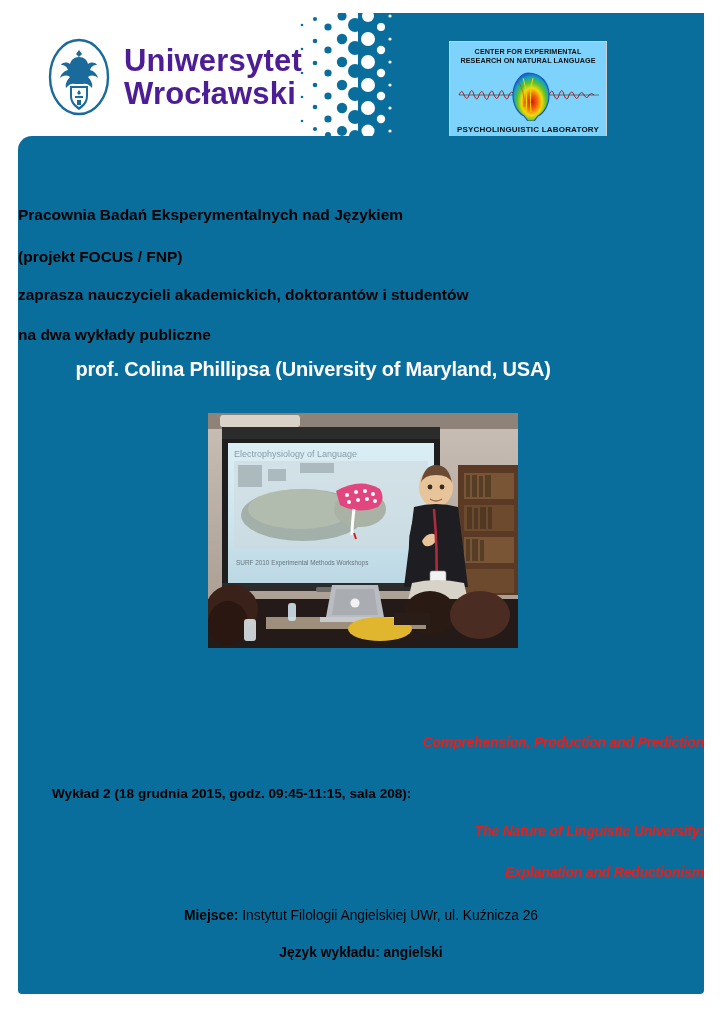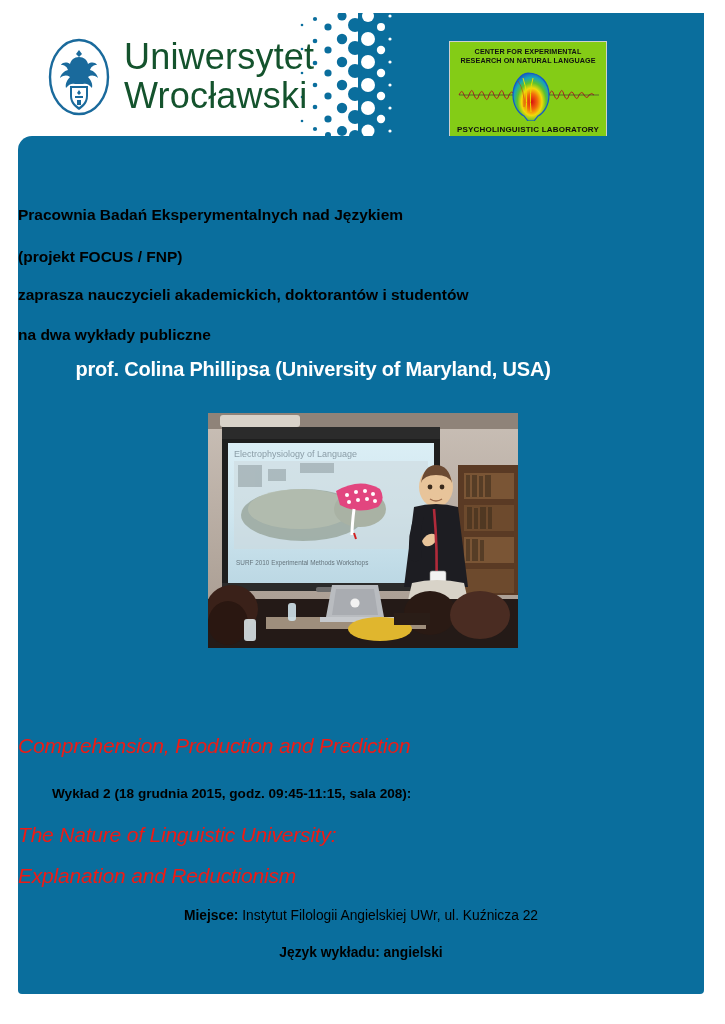--- a/index.html
+++ b/index.html
@@ -49,34 +49,34 @@
     width: 235px; height: 82px;
     display: flex;
     align-items: center;
     gap: 14px;
   }
   .uwr-crest {
     width: 62px; height: 78px;
     flex: 0 0 auto;
   }
   .uwr-words {
-    color: #14532d;
-    font-size: 36px;
+    color: #4c1d95;
+    font-size: 31px;
     line-height: 1.07;
-    font-weight: 400;
+    font-weight: 700;
     letter-spacing: 0.2px;
     white-space: nowrap;
   }
 
   
   .psy-logo {
     position: absolute;
     left: 449px; top: 41px;
     width: 158px; height: 98px;
-    background: #84cc16;
+    background: #7dd3fc;
     border: 1px solid #cfcfcf;
     box-sizing: border-box;
     display: flex;
     flex-direction: column;
     align-items: center;
     justify-content: space-between;
     padding: 5px 3px 4px 3px;
   }
   .psy-top {
     font-size: 7.2px;
@@ -144,25 +144,25 @@
     color: #000000;
     font-weight: bold;
     font-size: 13.6px;
   }
   .lect-1-meta { top: 559px; }
   .lect-2-meta { top: 650px; margin-left: 12px; }
 
   .lect-title {
     position: absolute;
     left: 0; width: 686px;
-    text-align: left;
+    text-align: right;
     color: #EE1B15;
-    font-weight: normal;
+    font-weight: bold;
     font-style: italic;
-    font-size: 21px;
+    font-size: 14px;
     letter-spacing: -0.2px;
   }
   .lect-1-title { top: 598px; }
   .lect-2-title-a { top: 687px; }
   .lect-2-title-b { top: 728px; }
 
   .venue {
     position: absolute;
     left: 0; top: 772px; width: 686px;
     text-align: center;
@@ -412,19 +412,19 @@
       </svg>
     </div>
 
     <div class="lect-title lect-1-title">Comprehension, Production and Prediction</div>
 
     <div class="lect-meta lect-2-meta">Wykład 2 (18 grudnia 2015, godz. 09:45-11:15, sala 208):</div>
     <div class="lect-title lect-2-title-a">The Nature of Linguistic University:</div>
     <div class="lect-title lect-2-title-b">Explanation and Reductionism</div>
 
     <div class="venue">
-      <b>Miejsce:</b><span> Instytut Filologii Angielskiej UWr, ul. Kuźnicza 22</span>
+      <b>Miejsce:</b><span> Instytut Filologii Angielskiej UWr, ul. Kuźnicza 26</span>
     </div>
 
     <div class="lang">Język wykładu: angielski</div>
   </div>
 
 </div>
 
 </body></html>

